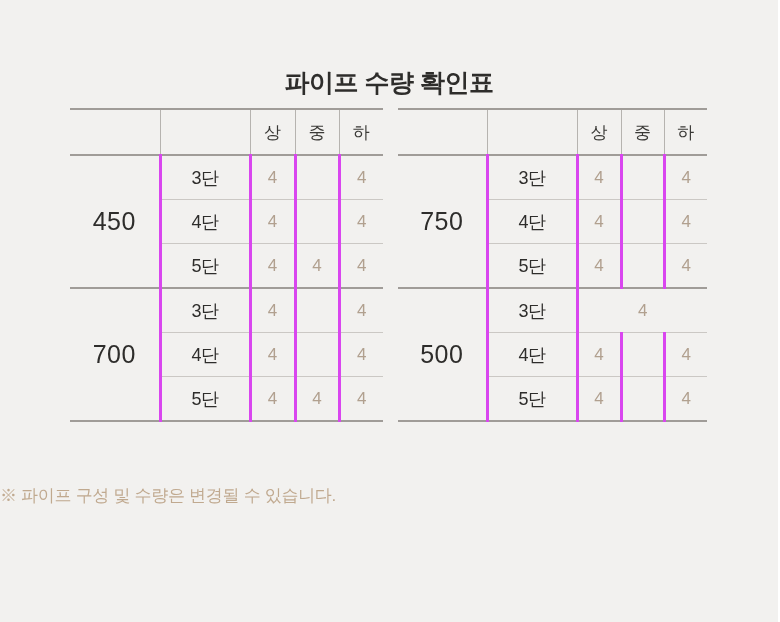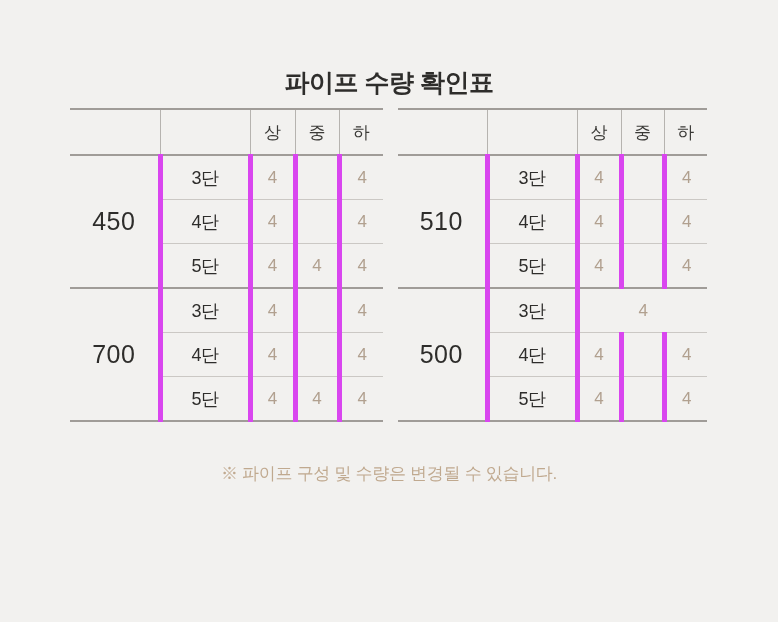--- a/index.html
+++ b/index.html
@@ -53,40 +53,40 @@
     text-align: center;
     vertical-align: middle;
   }
   .tbl td {
     height: 43px;
     padding: 0;
     text-align: center;
     vertical-align: middle;
   }
   .tbl th + th { border-left: 1px solid #b6b3af; }
-  .tbl td.tier, .tbl td.val, .tbl td.merged { border-left: 5px solid #d946ef; }
+  .tbl td.tier, .tbl td.val, .tbl td.merged { border-left: 3px solid #d946ef; }
   .tbl tbody td { border-top: 1px solid #cbc8c4; }
   .tbl tbody tr.group-start td { border-top: 2px solid #a09c98; }
   .tbl td.size {
     font-size: 25px;
     color: #2e2d2b;
     letter-spacing: 0.5px;
   }
   .tbl td.tier {
     font-size: 18px;
     color: #2e2d2b;
     letter-spacing: -0.5px;
   }
   .tbl td.val, .tbl td.merged {
     font-size: 17px;
     color: #b1a08f;
   }
   .footnote {
-    margin-top: 40px;
-    text-align: center;
+    margin-top: 62px;
+    text-align: left;
     font-size: 17px;
     line-height: 24px;
     color: #c0a98f;
     letter-spacing: -0.3px;
   }
 </style>
 </head>
 <body>
 
 <div class="page">
@@ -167,21 +167,21 @@
         <tr>
           <th></th>
           <th></th>
           <th>상</th>
           <th>중</th>
           <th>하</th>
         </tr>
       </thead>
       <tbody>
         <tr>
-          <td class="size" rowspan="3">510</td>
+          <td class="size" rowspan="3">750</td>
           <td class="tier">3단</td>
           <td class="val">4</td>
           <td class="val"></td>
           <td class="val">4</td>
         </tr>
         <tr>
           <td class="tier">4단</td>
           <td class="val">4</td>
           <td class="val"></td>
           <td class="val">4</td>

